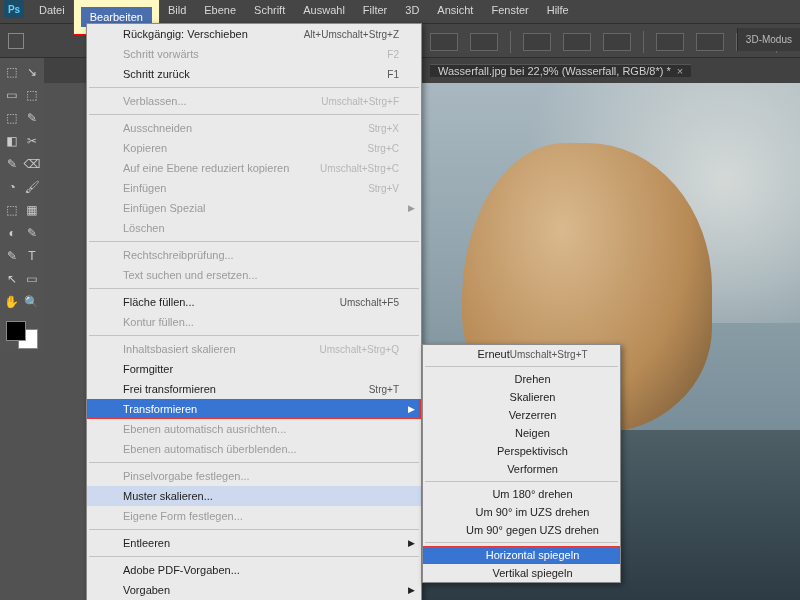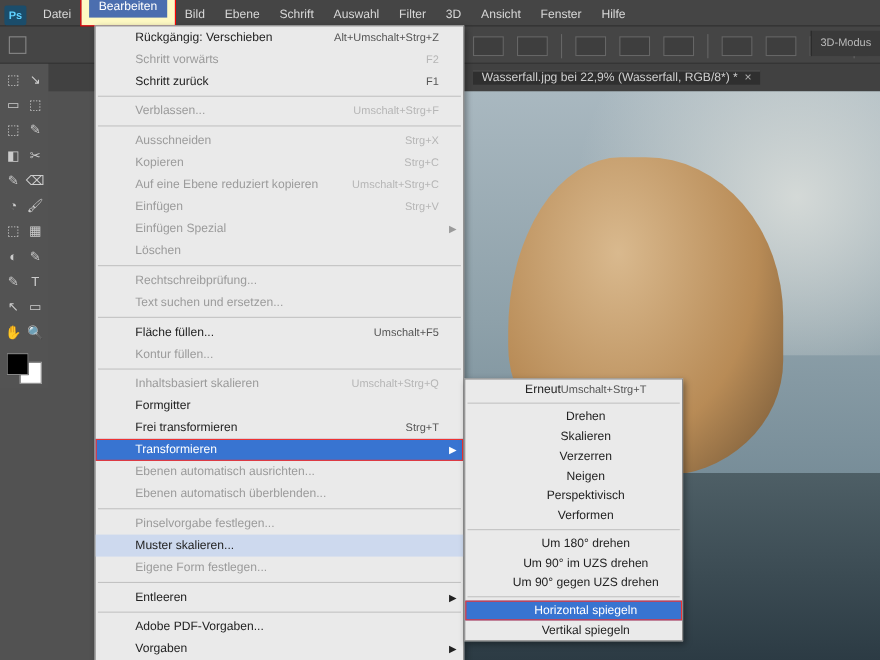--- a/index.html
+++ b/index.html
@@ -1,19 +1,19 @@
 <!DOCTYPE html>
 <html><head>
 <meta charset="utf-8">
 <style>
 * { margin: 0; padding: 0; box-sizing: border-box; font-family: "Segoe UI", Tahoma, sans-serif; font-size: 11px; }
 body { background: #525252; width: 800px; height: 600px; overflow: hidden; position: relative; }
 
 
-.menubar { background: #454545; height: 23px; display: flex; align-items: flex-end; padding: 0 4px; }
+.menubar { background: #454545; height: 23px; display: flex; align-items: flex-start; padding: 0 4px; }
 .ps-logo { width: 20px; height: 18px; background: #1b4d6b; color: #5fd1ff; display: flex; align-items: center; justify-content: center; font-weight: bold; font-size: 10px; border-radius: 2px; margin-right: 6px; }
 .menu-item { color: #d8d8d8; padding: 4px 9px; cursor: pointer; }
 .menu-item.active { background: #4b6eaf; color: #fff; }
 .menu-item.highlighted { border: 7px solid #fef9c3; outline: 1px solid #f00; }
 
 
 .optbar { background: #454545; height: 35px; border-top: 1px solid #2e2e2e; border-bottom: 1px solid #2e2e2e; display: flex; align-items: center; padding: 0 8px; gap: 10px; }
 .opt-icon { width: 16px; height: 16px; border: 1px solid #888; }
 
 

